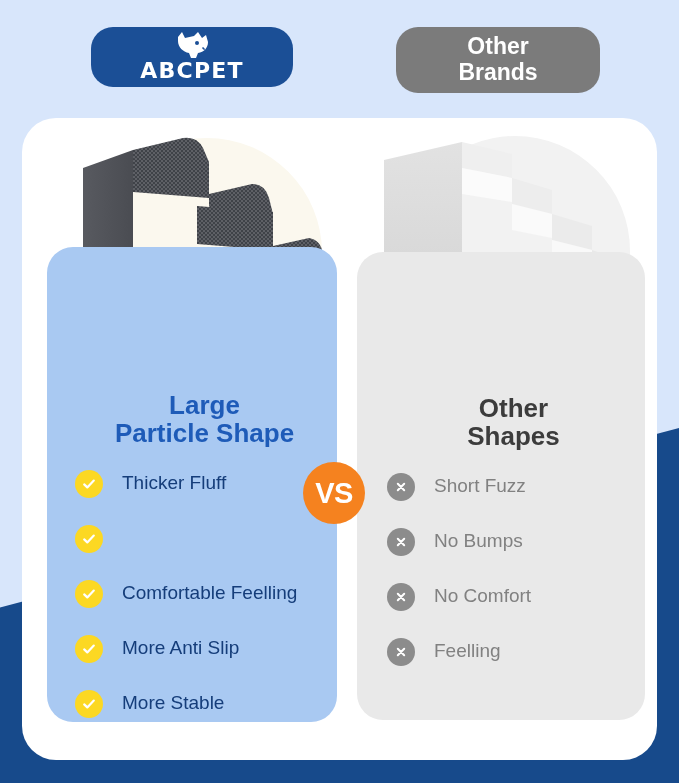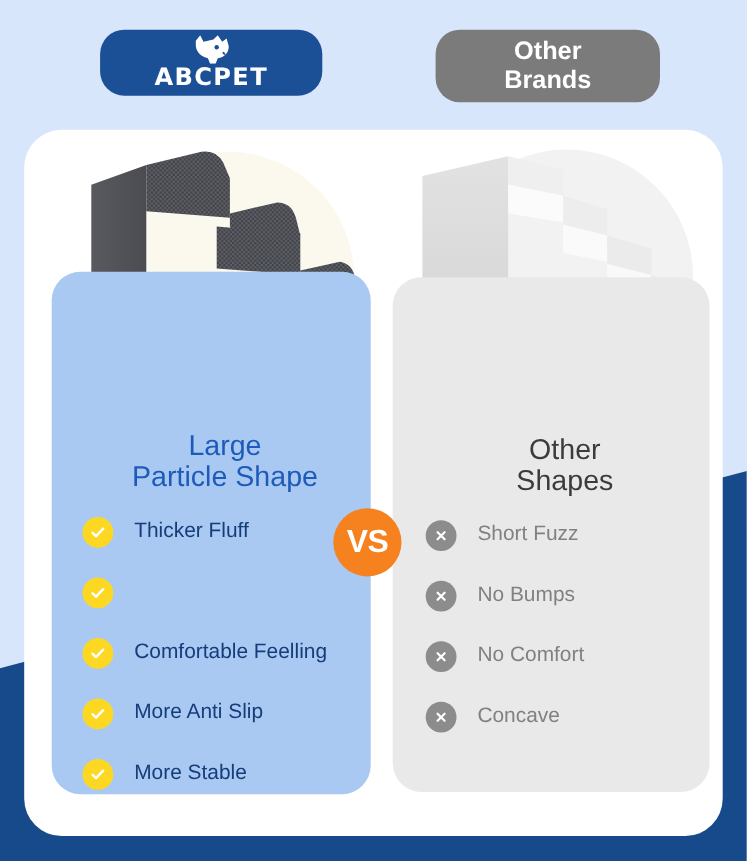--- a/index.html
+++ b/index.html
@@ -92,21 +92,21 @@
   .panel-grey{
     left:357px; top:252px; width:288px; height:468px;
     background:#e9e9e9;
   }
 
   
   .panel-title{
     position:absolute; left:0; right:0;
     text-align:center;
     font-size:26px; line-height:1.07;
-    font-weight:normal;
+    font-weight:bold;
     margin-left:25px;
   }
   .title-blue{ top:145px; color:#1e5bb8; }
   .title-grey{ top:143px; color:#3c3c3c; }
 
   
   .list{ position:absolute; left:0; right:0; }
   .list-blue{ top:222px; left:28px; right:10px; }
   .list-grey{ top:220px; left:30px; right:10px;text-align:right; }
 
@@ -325,19 +325,19 @@
       <span class="row-label label-grey">No Comfort</span>
     </div>
 
 
     <div class="row row-grey">
       <span class="icon-badge icon-cross">
         <svg width="16" height="16" viewBox="0 0 16 16">
             <path d="M4.8 4.8 L11.2 11.2 M11.2 4.8 L4.8 11.2" stroke="#ffffff" stroke-width="2" fill="none" stroke-linecap="round"></path>
           </svg>
       </span>
-      <span class="row-label label-grey">Concave</span>
+      <span class="row-label label-grey">Feelling</span>
     </div>
 
   </div>
 </div>
 
 <div class="vs-badge">VS</div>
 
 </body></html>

